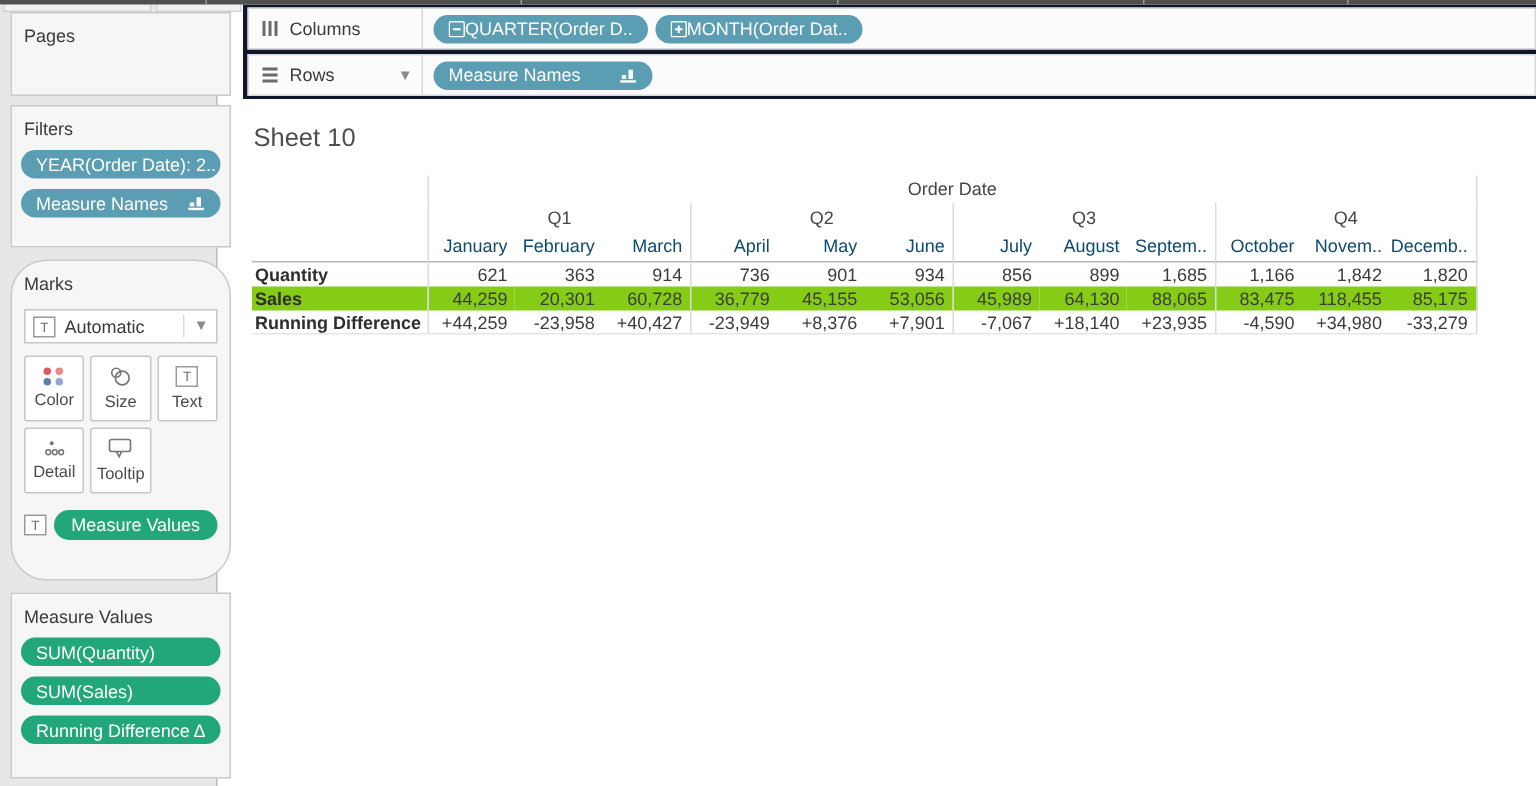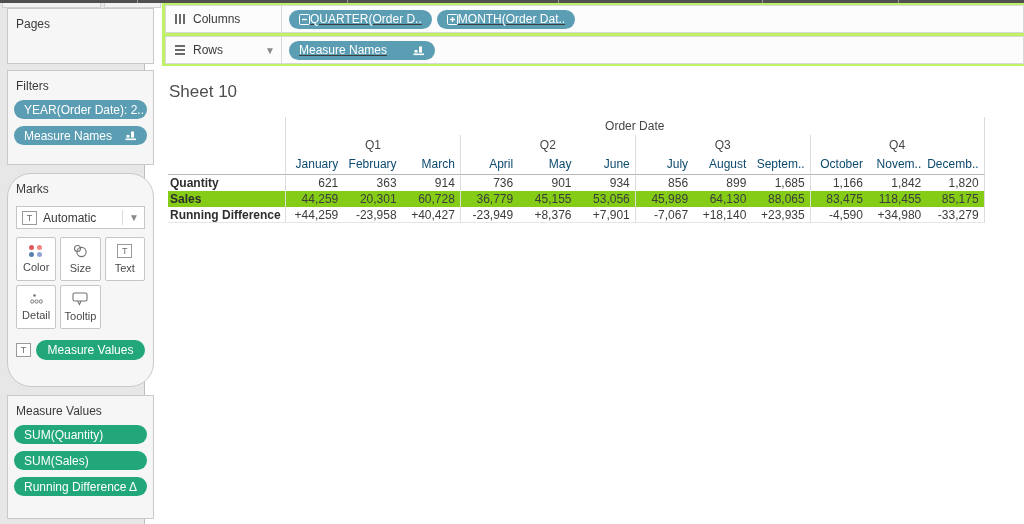--- a/index.html
+++ b/index.html
@@ -33,25 +33,25 @@
   .caret { color:#8a8a8a; font-size:10px; }
   .tbox { width:15px; height:14px; border:1px solid #9a9a9a; background:#fff; color:#6e6e6e; font-size:9px; display:flex; align-items:center; justify-content:center; flex:0 0 auto; }
   .mark-cards { margin:8px 8px 0 8px; display:grid; grid-template-columns:repeat(3,1fr); gap:4px; }
   .mark-card { background:#fff; border:1px solid #c6c6c6; border-radius:2px; height:44px; display:flex; flex-direction:column; align-items:center; justify-content:center; gap:4px; font-size:11px; color:#4a4a4a; }
   .dots2x2 { display:grid; grid-template-columns:6px 6px; gap:2px; }
   .dots2x2 i { width:5px; height:5px; border-radius:50%; }
   .enc-row { margin:11px 8px 0 8px; display:flex; align-items:center; gap:5px; }
   .enc-row .pill { margin:0; flex:1; justify-content:center; height:20px; }
 
   
-  .shelves { position:absolute; left:162px; top:3px; width:862px; height:63px; background:#bef264; }
+  .shelves { position:absolute; left:162px; top:3px; width:862px; height:63px; background:#0f172a; }
   .shelf { position:absolute; left:3px; right:0; height:28px; background:#fcfcfc; border:1px solid #d8d8d8; display:flex; align-items:stretch; }
   .shelf-cols { top:2px; } .shelf-rows { top:33px; }
   .shelf-label { width:116px; flex:0 0 116px; border-right:1px solid #d8d8d8; display:flex; align-items:center; padding-left:9px; gap:8px; color:#3a3a3a; }
-  .shelf-pills { display:flex; align-items:center; padding-left:7px; gap:5px;text-decoration:underline; }
+  .shelf-pills { display:flex; align-items:center; padding-left:7px; gap:5px; }
   .icon-cols { display:flex; gap:2px; align-items:flex-end; }
   .icon-cols i { width:2px; height:10px; background:#6b6b6b; }
   .icon-rows { display:flex; flex-direction:column; gap:2px; }
   .icon-rows i { width:10px; height:2px; background:#6b6b6b; }
   .shelf-label .caret { margin-left:auto; margin-right:6px; }
 
   
   .canvas { position:absolute; left:162px; top:66px; width:862px; height:458px; background:#fff; }
   .sheet-title { position:absolute; left:7px; top:16px; font-size:17px; color:#4e4e4e; font-weight:normal; }
 

